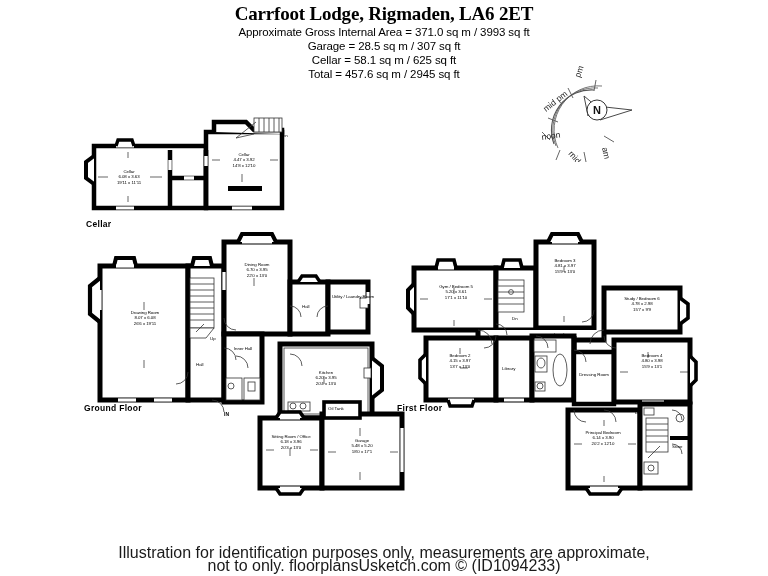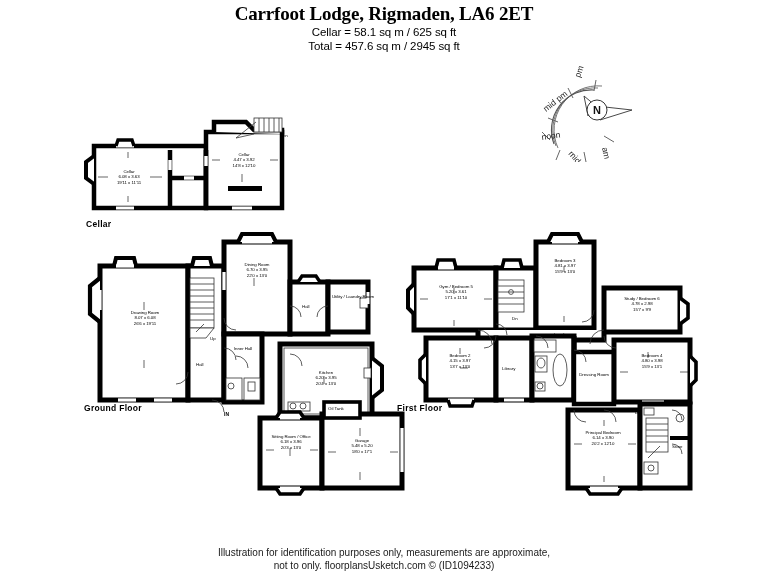--- a/index.html
+++ b/index.html
@@ -38,21 +38,21 @@
     letter-spacing: -0.1px;
   }
 
   
   #footer {
     position: absolute;
     left: 0;
     top: 546px;
     width: 768px;
     text-align: center;
-    font-size: 10px;
+    font-size: 16px;
     line-height: 13px;
     color: #1a1a1a;
   }
 
   
   .floor-label {
     position: absolute;
     font-size: 8.5px;
     font-weight: bold;
     letter-spacing: 0.3px;
@@ -108,20 +108,22 @@
     top: 66px;
     width: 116px;
     height: 96px;
   }
 </style>
 </head>
 <body>
 
 <div id="header">
   <div id="title">Carrfoot Lodge, Rigmaden, LA6 2ET</div>
+  <div class="subline">Approximate Gross Internal Area = 371.0 sq m / 3993 sq ft</div>
+  <div class="subline">Garage = 28.5 sq m / 307 sq ft</div>
   <div class="subline">Cellar = 58.1 sq m / 625 sq ft</div>
   <div class="subline">Total = 457.6 sq m / 2945 sq ft</div>
 </div>
 
 <div id="compass">
   <svg width="116" height="96" viewBox="0 0 116 96">
 
     <path d="M 26 78 A 40 40 0 0 1 66 24" fill="none" stroke="#555" stroke-width="1.1"></path>
     <path d="M 28 80 A 42 42 0 0 1 70 22" fill="none" stroke="#555" stroke-width="0.8"></path>
     <path d="M 30 82 A 44 44 0 0 1 74 20" fill="none" stroke="#555" stroke-width="0.8"></path>

